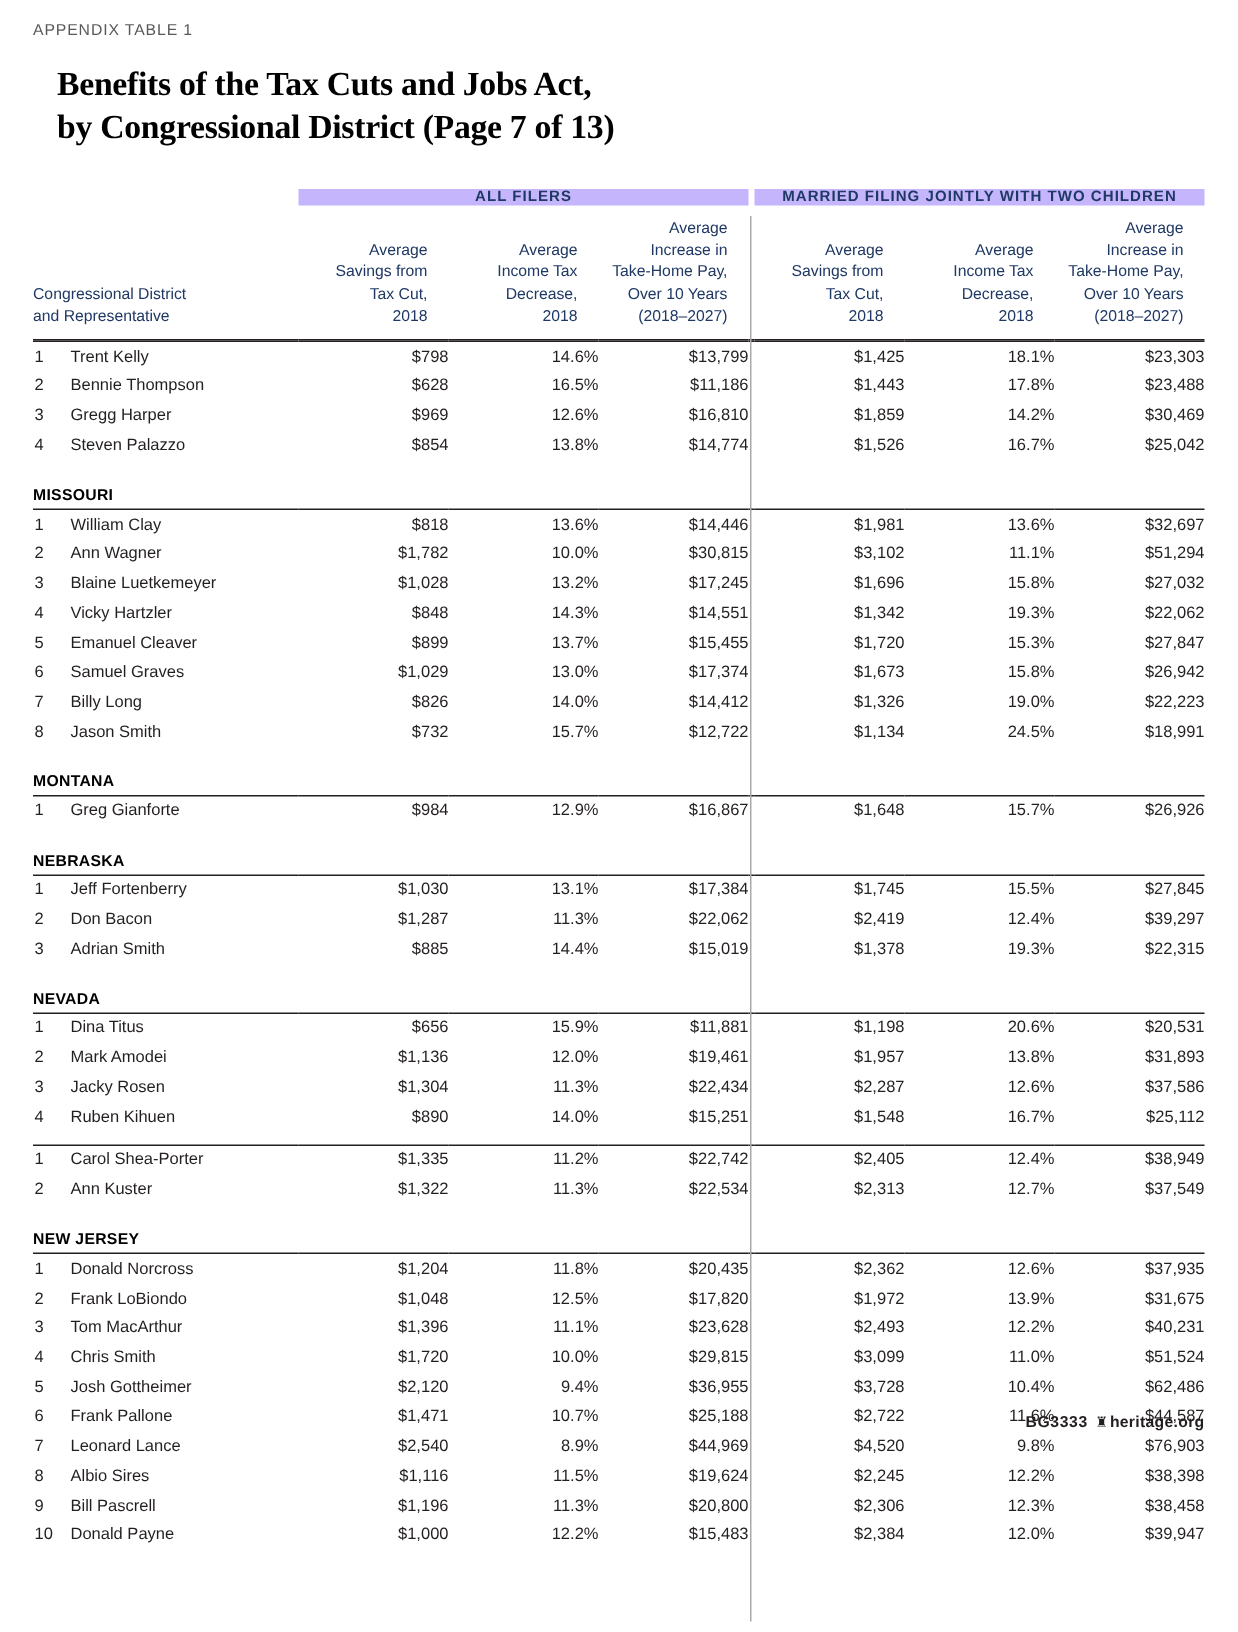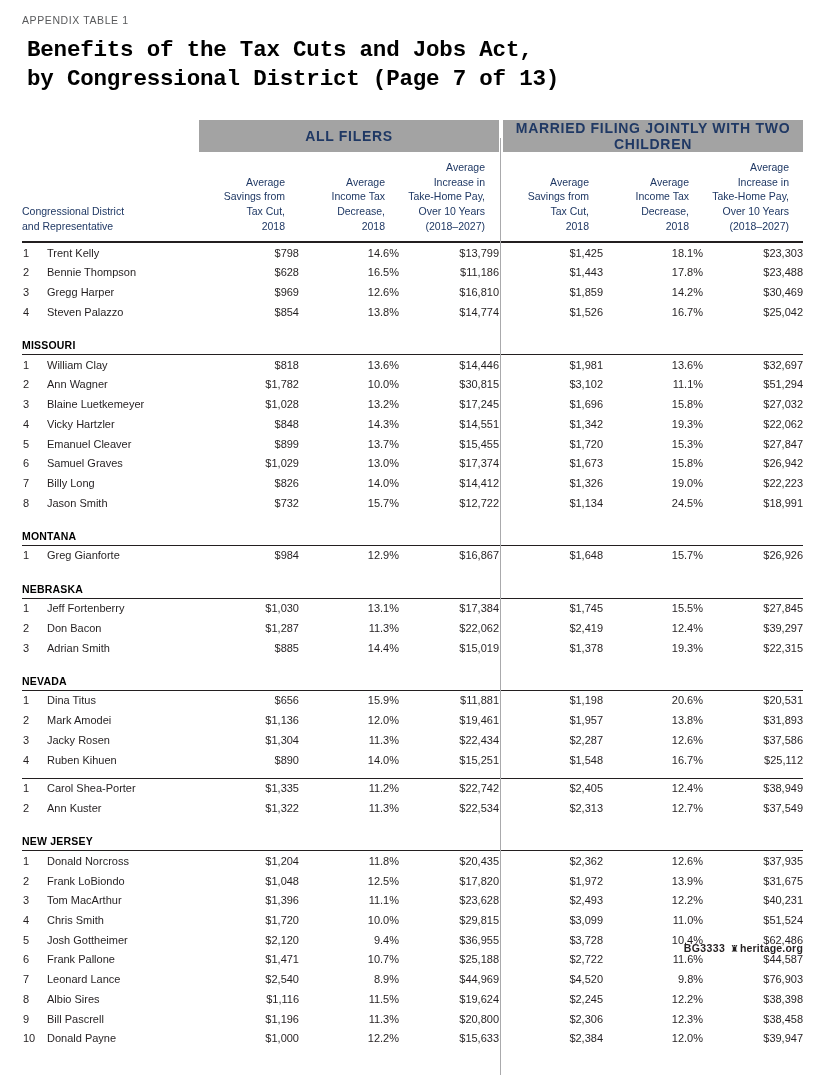--- a/index.html
+++ b/index.html
@@ -22,26 +22,26 @@
     padding: 14px 22px 0 22px;
   }
   .appendix-label {
     font-size: 10.5px;
     letter-spacing: 0.6px;
     color: #58595b;
     font-weight: 400;
     margin: 0 0 10px 0;
   }
   .title {
-    font-family: Liberation Mono, monospace;
+    font-family: Liberation Serif, serif;
     font-size: 22.5px;
     font-weight: bold;
     color: #000000;
     line-height: 1.28;
-    margin: 5px;
+    margin: 16px;
     letter-spacing: -0.2px;
   }
   .title .line2 { display: block; }
 
   .table-wrap {
     margin-top: 26px;
     position: relative;
   }
   table.maintable {
     border-collapse: collapse;
@@ -51,23 +51,23 @@
   col.c-district { width: 20px; }
   col.c-name { width: 157px; }
   col.c-num { width: 100px; }
   col.c-gap { width: 4px; }
 
   
   .group-band td {
     padding: 0;
   }
   .band-cell {
-    background: #a3a3a3;
+    background: #c4b5fd;
     color: #1f3864;
-    font-size: 14px;
+    font-size: 10px;
     font-weight: bold;
     letter-spacing: 0.7px;
     text-align: center;
     padding: 5px 0 5px 0;
   }
   .band-empty { background: transparent; }
 
   th.colhead {
     font-size: 10.5px;
     font-weight: normal;
@@ -632,21 +632,21 @@
             <td class="gap"></td>
             <td class="num">$2,306</td>
             <td class="num">12.3%</td>
             <td class="num">$38,458</td>
           </tr>
           <tr class="datarow">
             <td class="dist">10</td>
             <td class="name">Donald Payne</td>
             <td class="num">$1,000</td>
             <td class="num">12.2%</td>
-            <td class="num">$15,633</td>
+            <td class="num">$15,483</td>
             <td class="gap"></td>
             <td class="num">$2,384</td>
             <td class="num">12.0%</td>
             <td class="num">$39,947</td>
           </tr>
         </tbody>
     </table>
   </div>
 
   <div class="footer">

